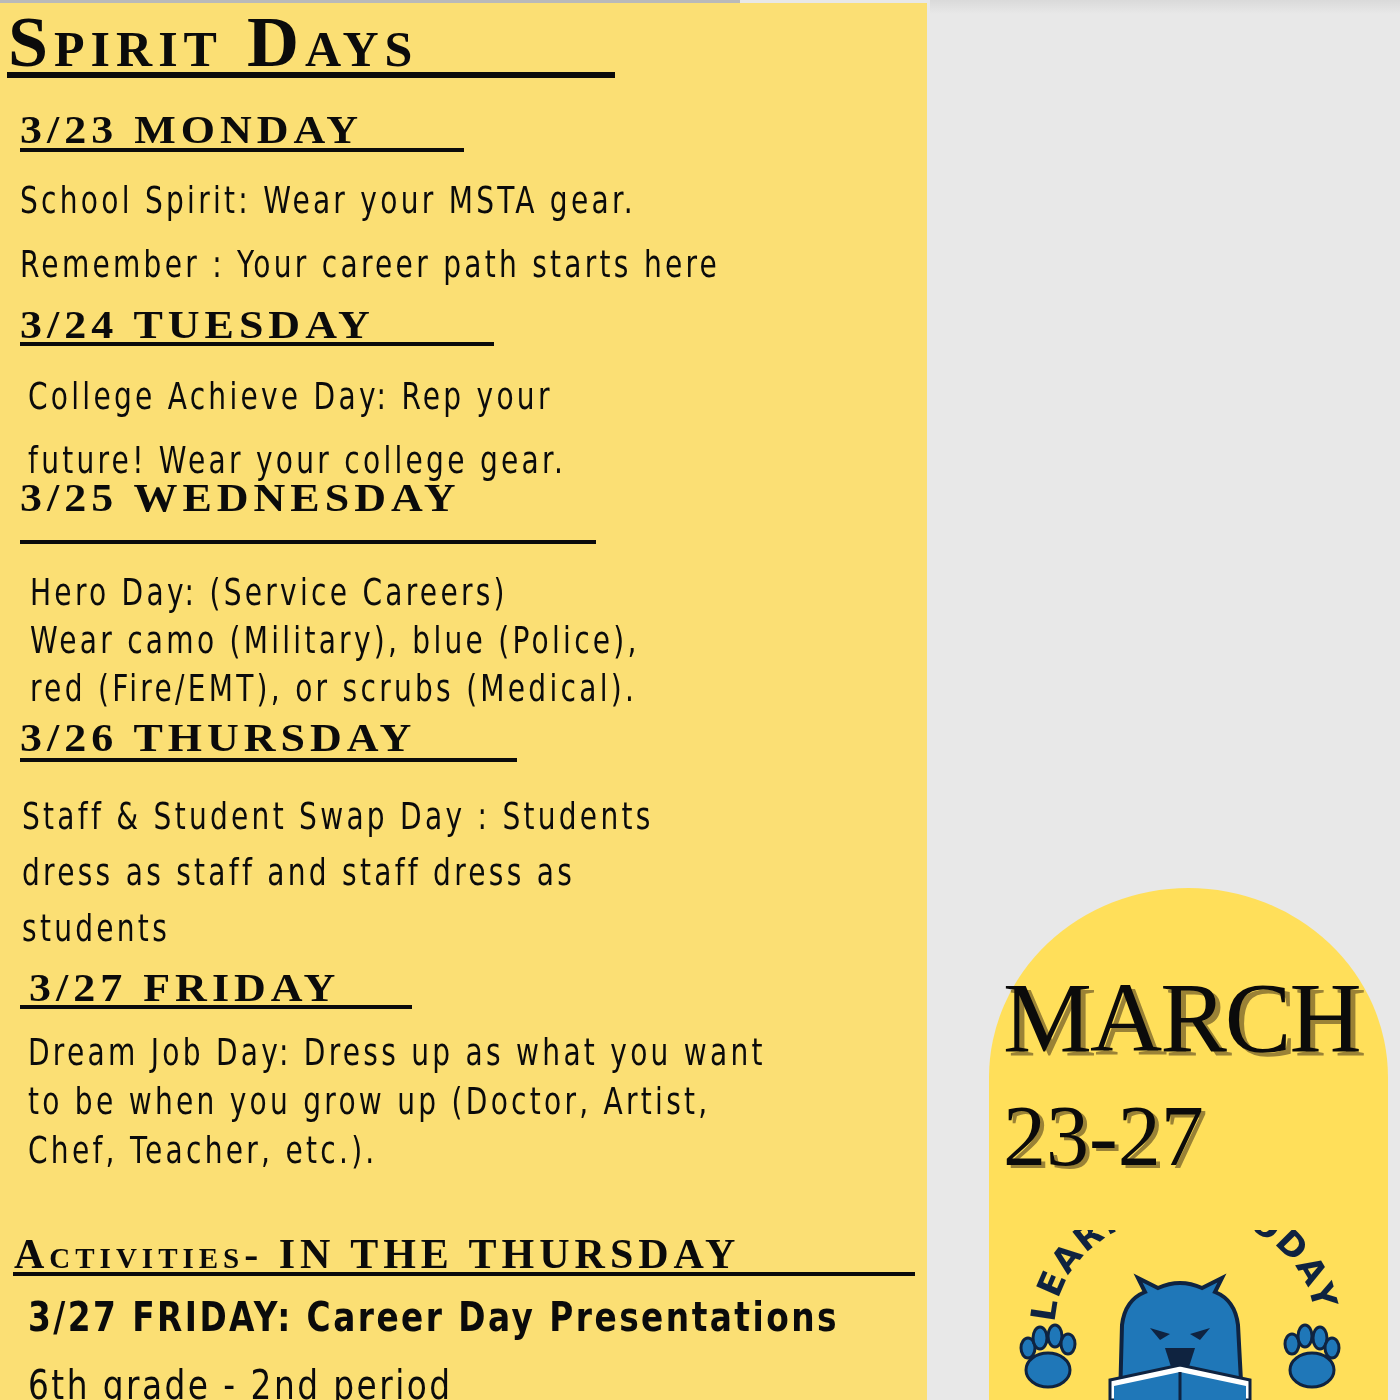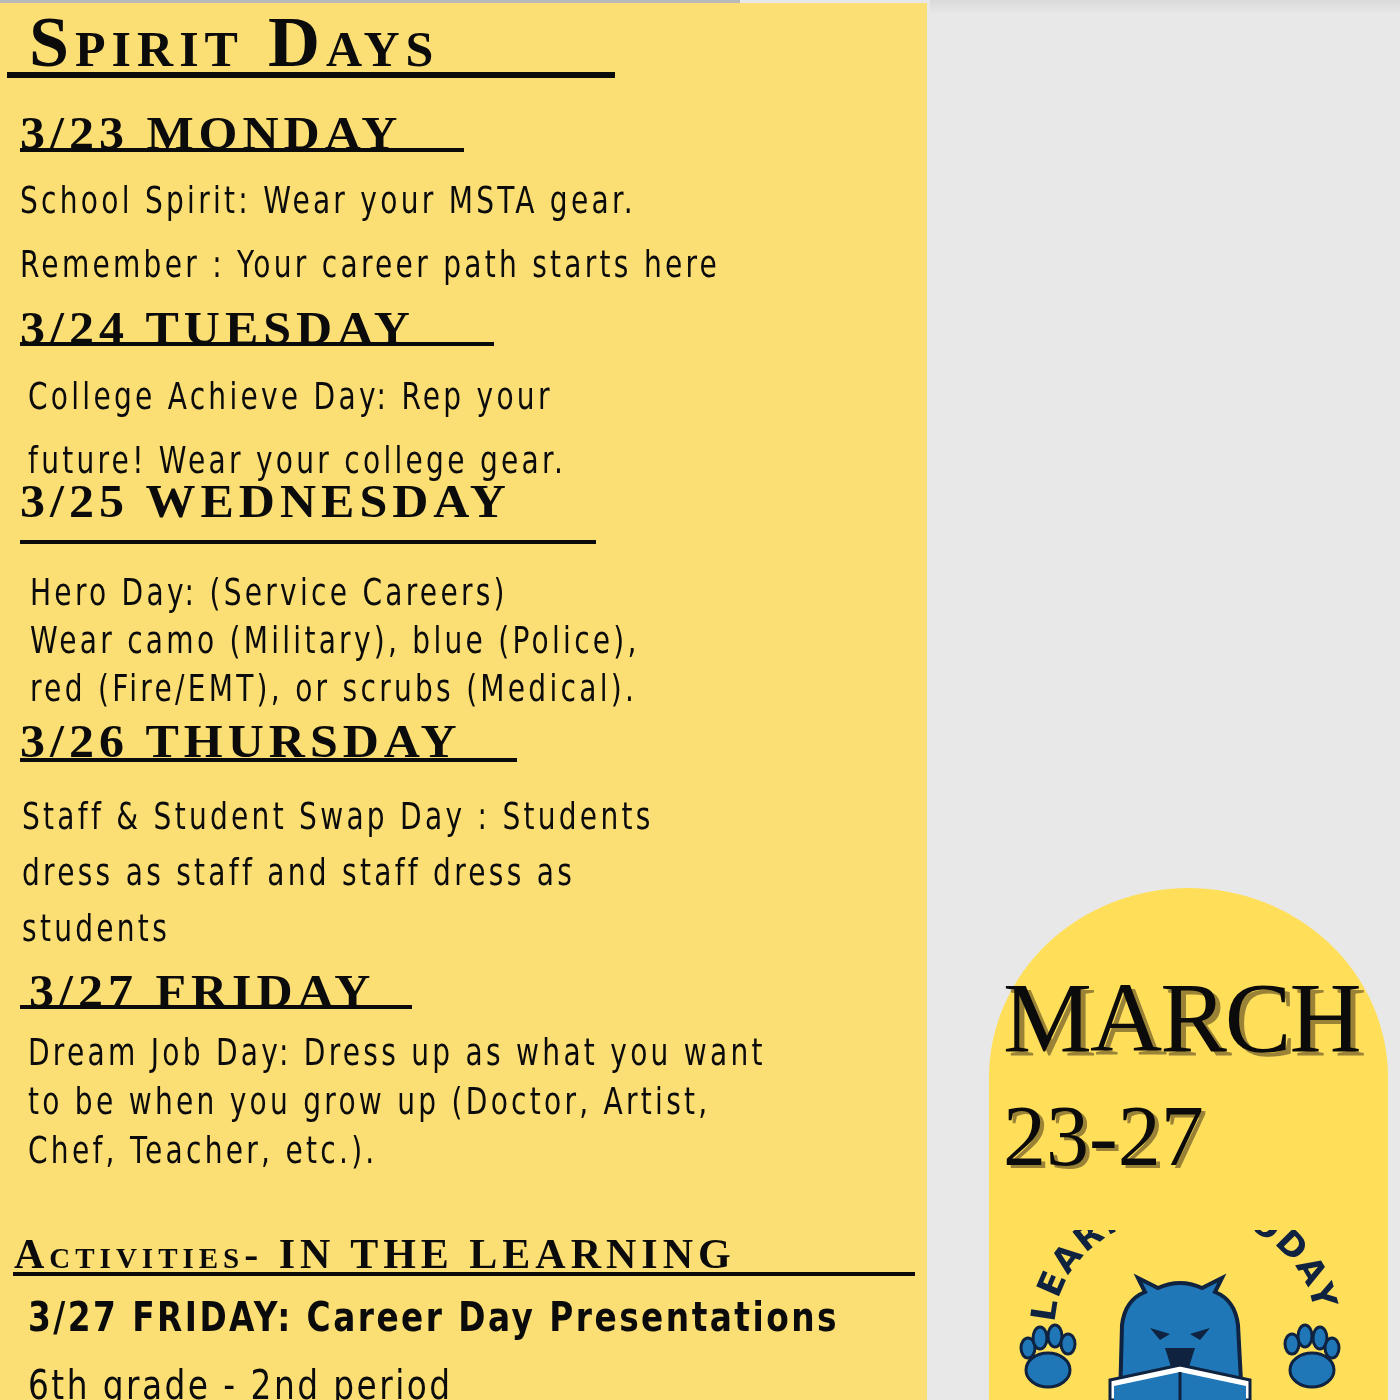--- a/index.html
+++ b/index.html
@@ -25,30 +25,29 @@
   }
   .title {
     position: absolute; left: 8px; top: 6px;
     font-family: "Liberation Serif", serif;
     font-weight: bold;
     font-size: 72px;
     letter-spacing: 6px;
     line-height: 1;
     font-variant: small-caps;
     white-space: nowrap;
-    margin-left: 21px;
   }
   .title-underline {
     position: absolute; left: 7px; top: 72px; width: 608px; height: 6px; background: #0b0b0b;
   }
   .day-heading {
     position: absolute;
     font-family: "Liberation Serif", serif;
     font-weight: bold;
-    font-size: 50px;
+    font-size: 44px;
     letter-spacing: 5px;
     line-height: 1;
     white-space: nowrap;
   }
   .day-heading .hd { display: inline-block; transform: scaleY(0.92); transform-origin: left bottom; }
   .underline {
     position: absolute; height: 4px; background: #0b0b0b;
   }
   .body-text {
     position: absolute;
@@ -144,21 +143,21 @@
 </div>
 
 <div class="day-heading" style="left:29px; top:964px;"><span class="hd">3/27 FRIDAY</span></div>
 <div class="underline" style="left:20px; top:1005px; width:392px;"></div>
 <div class="body-text" style="left:28px; top:1028px; line-height:49px;">
   <span class="line">Dream Job Day: Dress up as what you want</span>
   <span class="line">to be when you grow up (Doctor, Artist,</span>
   <span class="line">Chef, Teacher, etc.).</span>
 </div>
 
-<div class="activities-heading">Activities- IN THE LEARNING</div>
+<div class="activities-heading">Activities- IN THE THURSDAY</div>
 <div class="act-underline"></div>
 <div class="act-line" style="left:28px; top:1294px;">3/27 FRIDAY: Career Day Presentations</div>
 <div class="act-line" style="left:28px; top:1362px; font-weight:normal;">6th grade - 2nd period</div>
 
 <div class="arch"></div>
 <div class="march">MARCH</div>
 <div class="dates">23-27</div>
 
 <div class="logo">
   <svg width="340" height="170" viewBox="0 0 340 170">

